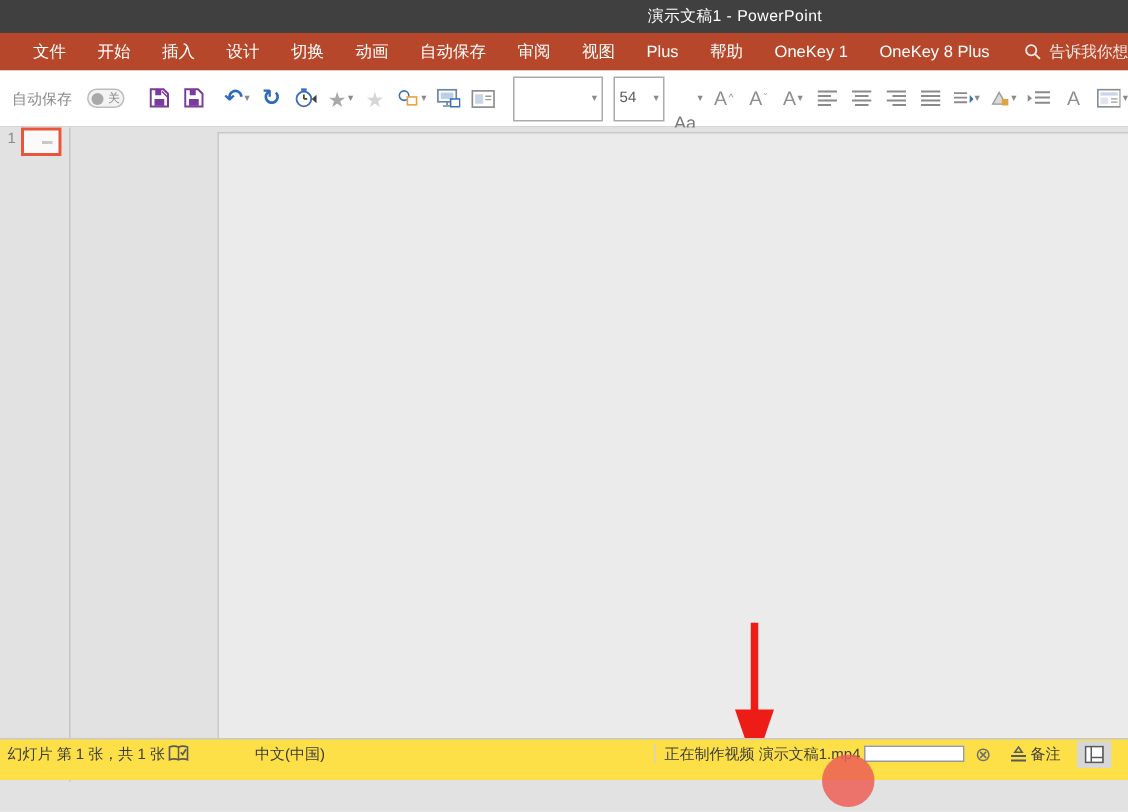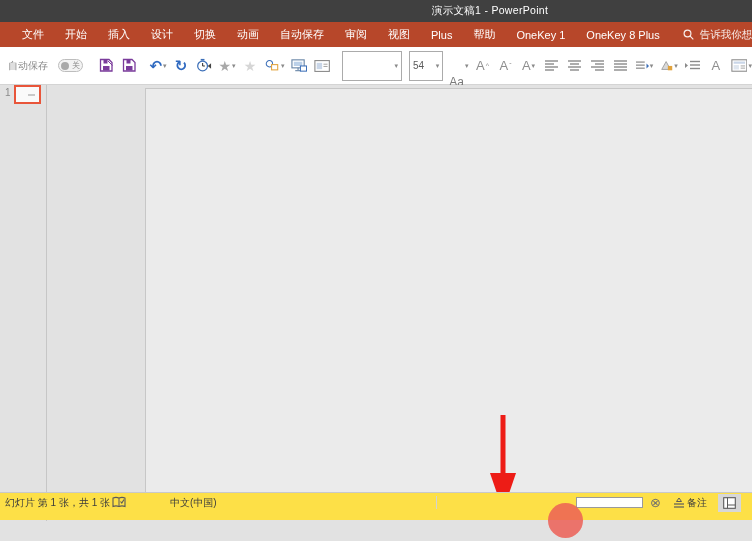--- a/index.html
+++ b/index.html
@@ -306,20 +306,21 @@
       <path d="M1 2 Q4 0.8 7 2 Q10 0.8 13 2 V10.5 Q10 9.3 7 10.5 Q4 9.3 1 10.5 Z" fill="none" stroke="#5A5A5A" stroke-width="1.1"></path>
       <line x1="7" y1="2" x2="7" y2="10.5" stroke="#5A5A5A" stroke-width="1"></line>
       <polyline points="8.5,5.5 9.8,7 12,3.5" fill="none" stroke="#5A5A5A" stroke-width="1.1"></polyline>
     </svg>
   </span>
 
   <span class="sb-item sb-lang">中文(中国)</span>
 
   <span class="sb-sep"></span>
 
+  <span class="sb-item sb-progresslabel">正在制作视频 演示文稿1.mp4</span>
 
   <span class="sb-progressbar">
     <span class="sb-progressfill" style="width: 30%;"></span>
   </span>
 
   <span class="sb-item sb-cancel">⊗</span>
 
   <span class="sb-item sb-notesicon">
     <svg width="12" height="12" viewBox="0 0 12 12">
       <polygon points="6,1 8.5,4.5 3.5,4.5" fill="none" stroke="#5A5A5A" stroke-width="1"></polygon>

